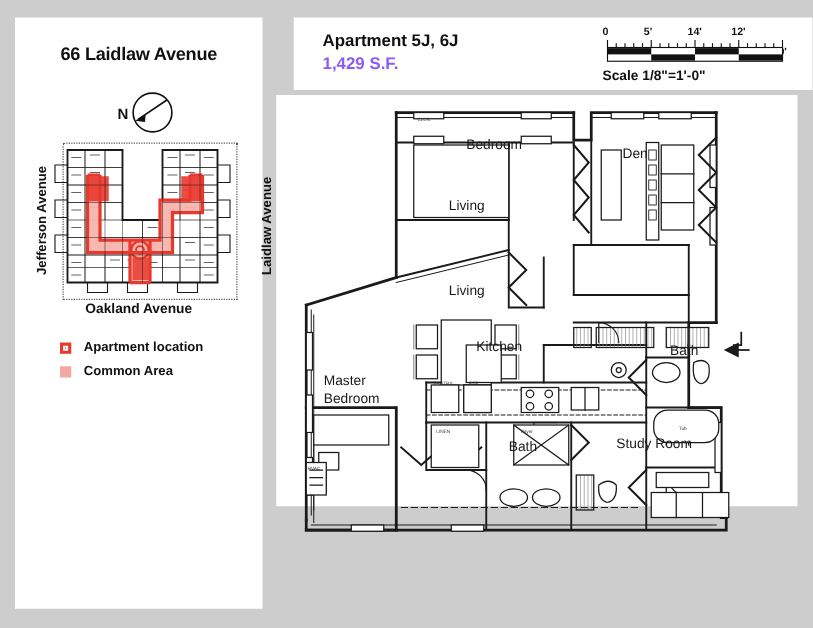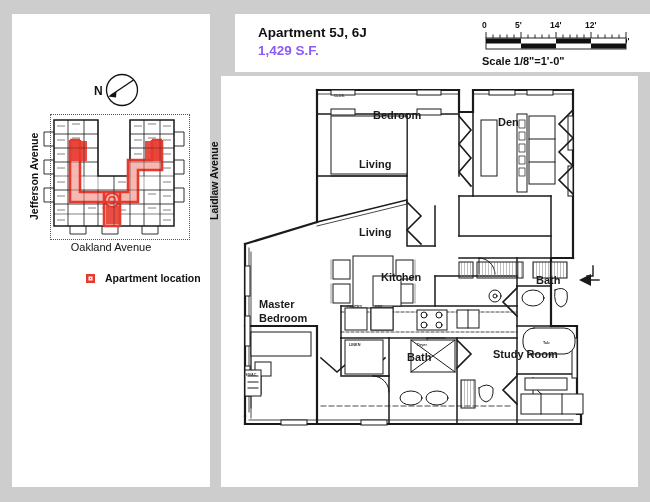--- a/index.html
+++ b/index.html
@@ -9,41 +9,41 @@
     font-family:"Liberation Sans", sans-serif;
     overflow:hidden;
     position:relative;
   }
   .stage{position:absolute;left:0;top:0;width:650px;height:502px;}
 
   
   .panel{position:absolute;background:#ffffff;}
   #left-panel{left:12px;top:14px;width:198px;height:473px;}
   #right-header{left:235px;top:14px;width:417px;height:58px;}
-  #right-plan{left:221px;top:76px;width:417px;height:411px;font-weight:bold;}
+  #right-plan{left:221px;top:76px;width:417px;height:329px;}
 
   
   #site-title{
     position:absolute;left:0;top:22px;width:198px;text-align:center;
     font-size:14.5px;font-weight:bold;color:#111;letter-spacing:-0.2px;
   }
   #north-arrow{position:absolute;left:74px;top:54px;width:62px;height:44px;}
   #site-map-wrap{position:absolute;left:14px;top:100px;width:172px;height:132px;}
   #site-frame{position:absolute;left:24px;top:0;width:140px;height:126px;
     border:1px dotted #555;box-sizing:border-box;background:#fff;}
   .street-label{
     position:absolute;font-size:10.5px;font-weight:bold;color:#111;
     white-space:nowrap;transform-origin:0 0;
   }
   #label-jefferson{left:16px;top:206px;transform:rotate(-90deg);}
   #label-laidlaw{left:196px;top:206px;transform:rotate(-90deg);}
   #label-oakland{position:absolute;left:0;top:227px;width:198px;text-align:center;
-    font-size:11px;font-weight:normal;color:#111;}
+    font-size:11px;font-weight:bold;color:#111;}
   #legend{position:absolute;left:36px;top:258px;width:160px;}
-  .legend-row{display:flex;align-items:center;margin-bottom:7px;margin-left:38px;}
+  .legend-row{display:flex;align-items:center;margin-bottom:7px;}
   .legend-swatch{width:9px;height:9px;margin-right:10px;flex:none;}
   .sw-apartment{background:#e8392f;box-shadow:inset 0 0 0 2.5px #e8392f, inset 0 0 0 4px #fff;}
   .sw-common{background:#f2a9a2;}
   .legend-text{font-size:10.5px;font-weight:bold;color:#111;white-space:nowrap;}
 
   
   #apt-title{position:absolute;left:23px;top:11px;font-size:13.5px;font-weight:bold;color:#111;}
   #apt-area{position:absolute;left:23px;top:29px;font-size:13.5px;font-weight:bold;color:#8b5cf6;}
   #scalebar{position:absolute;left:247px;top:6px;width:155px;height:48px;}
   .scale-num{position:absolute;font-size:8.5px;font-weight:bold;color:#111;top:0;}
@@ -53,20 +53,21 @@
   #plan-svg{position:absolute;left:0;top:0;}
   .rlabel{font-family:"Liberation Sans",sans-serif;fill:#1a1a1a;}
 </style>
 </head>
 <body>
 
 <div class="stage">
 
   <div class="panel" id="left-panel">
 
+    <div id="site-title">66 Laidlaw Avenue</div>
 
     <div id="north-arrow">
       <svg width="62" height="44" viewBox="0 0 62 44">
         <circle cx="36" cy="22" r="15.5" fill="none" stroke="#111" stroke-width="1.3"></circle>
         <line x1="47.5" y1="12" x2="24.5" y2="27.5" stroke="#111" stroke-width="1.4"></line>
         <polygon points="22,28.5 30.5,23.5 30,29.5" fill="#111"></polygon>
         <text x="8" y="27" font-family="Liberation Sans, sans-serif" font-size="12" font-weight="bold" fill="#111">N</text>
       </svg>
     </div>
 
@@ -145,20 +146,24 @@
     </div>
 
     <div class="street-label" id="label-jefferson">Jefferson Avenue</div>
     <div class="street-label" id="label-laidlaw">Laidlaw Avenue</div>
     <div id="label-oakland">Oakland Avenue</div>
 
     <div id="legend">
       <div class="legend-row">
         <span class="legend-swatch sw-apartment"></span>
         <span class="legend-text">Apartment location</span>
+      </div>
+      <div class="legend-row">
+        <span class="legend-swatch sw-common"></span>
+        <span class="legend-text">Common Area</span>
       </div>
     </div>
   </div>
 
   <div class="panel" id="right-header">
     <div id="apt-title">Apartment 5J, 6J</div>
     <div id="apt-area">1,429 S.F.</div>
 
     <div id="scalebar">
       <span class="scale-num" style="left:0px;">0</span>

